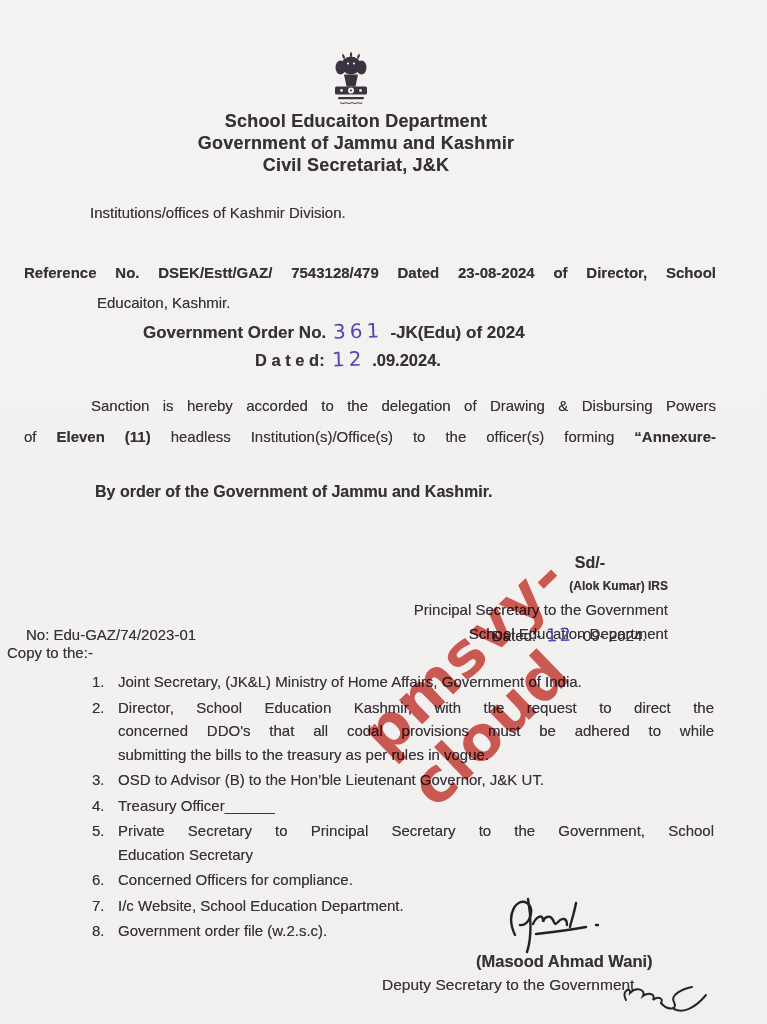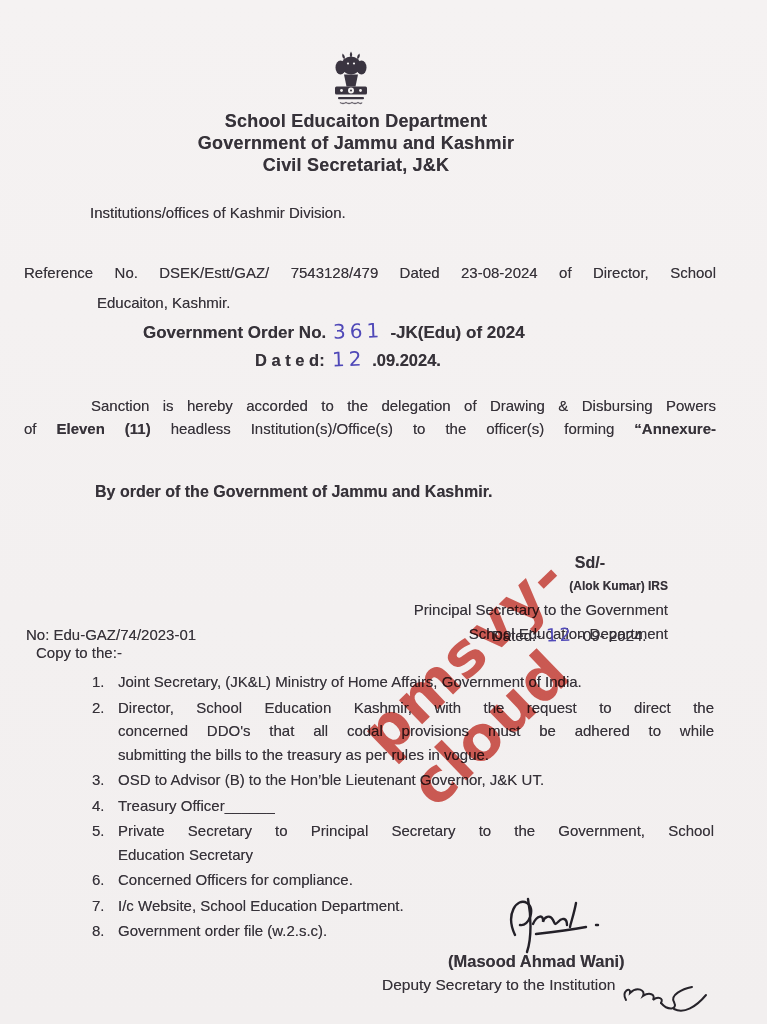--- a/index.html
+++ b/index.html
@@ -14,51 +14,51 @@
   }
   .abs{position:absolute;}
   
   .emblem{left:327px; top:50px; width:48px; height:57px;}
   .hdr{left:0; top:110px; width:712px; text-align:center; font-weight:bold; font-size:18px; line-height:22px; letter-spacing:.2px;}
   
   .subject{left:24px; top:202px; width:656px; font-size:15px; line-height:21.5px;}
   .subject .l1{text-align:justify; text-align-last:justify;}
   .subject .l2{padding-left:66px;}
   .reference{left:24px; top:262px; width:692px; font-size:15px; line-height:21.5px;}
-  .reference .l1{text-align:justify; text-align-last:justify;}
+  .reference .l1{text-align:justify; text-align-last:justify;font-weight:bold;}
   .reference .l2{padding-left:73px; margin-top:8px;}
   
   .order-no{left:143px; top:319px; font-size:17px; font-weight:bold; white-space:nowrap;}
   .order-date{left:255px; top:347px; font-size:16.5px; font-weight:bold; white-space:nowrap;}
   .hand{
     color:#5049b8; font-weight:normal; font-family:"DejaVu Sans", sans-serif;
     letter-spacing:4px; display:inline-block; transform:rotate(-2deg);
     font-size:20px; margin:0 7px; text-shadow:none;
   }
   .hand.small{font-size:18px; letter-spacing:2px; margin:0 5px;}
   
   .para{left:24px; top:395px; width:692px; font-size:15px; line-height:22.5px;}
   .para .pl1{padding-left:67px; text-align:justify; text-align-last:justify;}
-  .para .pl2{text-align:justify; text-align-last:justify;}
+  .para .pl2{text-align:justify; text-align-last:justify;margin-top:8px;}
   .by-order{left:95px; top:483px; font-size:16px; font-weight:bold;}
   
   .sd-block{right:99px; top:521px; text-align:right; font-size:15px; line-height:23.5px;margin-top:30px;}
   .sd-block .sd{font-weight:bold; font-size:16px; padding-right:63px;}
   .sd-block .name{font-weight:bold; font-size:12px;}
   
   .file-no{left:26px; top:626px; font-size:15px;}
   .date2{left:492px; top:624px; font-size:15px; white-space:nowrap;}
-  .copy-label{left:36px; top:644px; font-size:15px;}
+  .copy-label{left:7px; top:644px; font-size:15px;}
   .copy-list{left:92px; top:670px; width:622px; font-size:15px; line-height:23.5px; list-style:none; margin:0; padding:0;}
   .copy-list li{position:relative; padding-left:26px; margin-bottom:2px; text-align:justify; text-justify:inter-word;}
   .copy-list .num{position:absolute; left:0; top:0;}
   .jl{text-align:justify; text-align-last:justify;}
   
   .msig{left:498px; top:894px; width:122px; height:62px;}
-  .sig-name{left:448px; top:952px; font-size:16.5px; font-weight:bold;}
+  .sig-name{left:476px; top:952px; font-size:16.5px; font-weight:bold;}
   .sig-title{left:382px; top:976px; font-size:15.5px;}
   .suhail{left:616px; top:982px; width:96px; height:38px;}
   
   .watermark{
     left:340px; top:586px; width:400px; height:88px;
     display:flex; align-items:center; justify-content:center;
     transform:rotate(-44deg);
     font-family:"DejaVu Sans", sans-serif;
     font-size:61px; font-weight:bold; letter-spacing:1px;
     color:#cb3a31; opacity:.82; mix-blend-mode:multiply;
@@ -160,21 +160,21 @@
       <path d="M17 41 C7 20 19 3 29 9 C38 14 31 33 22 31"></path>
       <path d="M30 5 C33 21 34 43 29 58"></path>
       <path d="M35 30 C39 21 46 20 45 28 C46 23 52 20 55 26 C57 29 56 32 60 28 C64 23 69 24 69 31"></path>
       <path d="M78 9 C76 20 73 28 72 33"></path>
       <path d="M38 40 C56 38 72 36 88 33"></path>
       <path d="M98 31 l2 0"></path>
     </g>
   </svg>
 
   <div class="abs sig-name">(Masood Ahmad Wani)</div>
-  <div class="abs sig-title">Deputy Secretary to the Institution</div>
+  <div class="abs sig-title">Deputy Secretary to the Government</div>
 
   <svg class="abs suhail" viewBox="0 0 96 38" aria-hidden="true">
     <g stroke="#27242b" stroke-width="2" fill="none" stroke-linecap="round">
       <path d="M10 18 C5 9 15 4 14 11 C21 4 30 8 27 14 C33 10 40 12 37 18 C42 14 48 16 45 21"></path>
       <path d="M45 21 C52 29 62 28 58 20 C54 13 66 7 76 5"></path>
       <path d="M58 27 C68 32 80 25 90 13"></path>
     </g>
   </svg>
 
   <div class="abs watermark">pmsvy-cloud</div>

